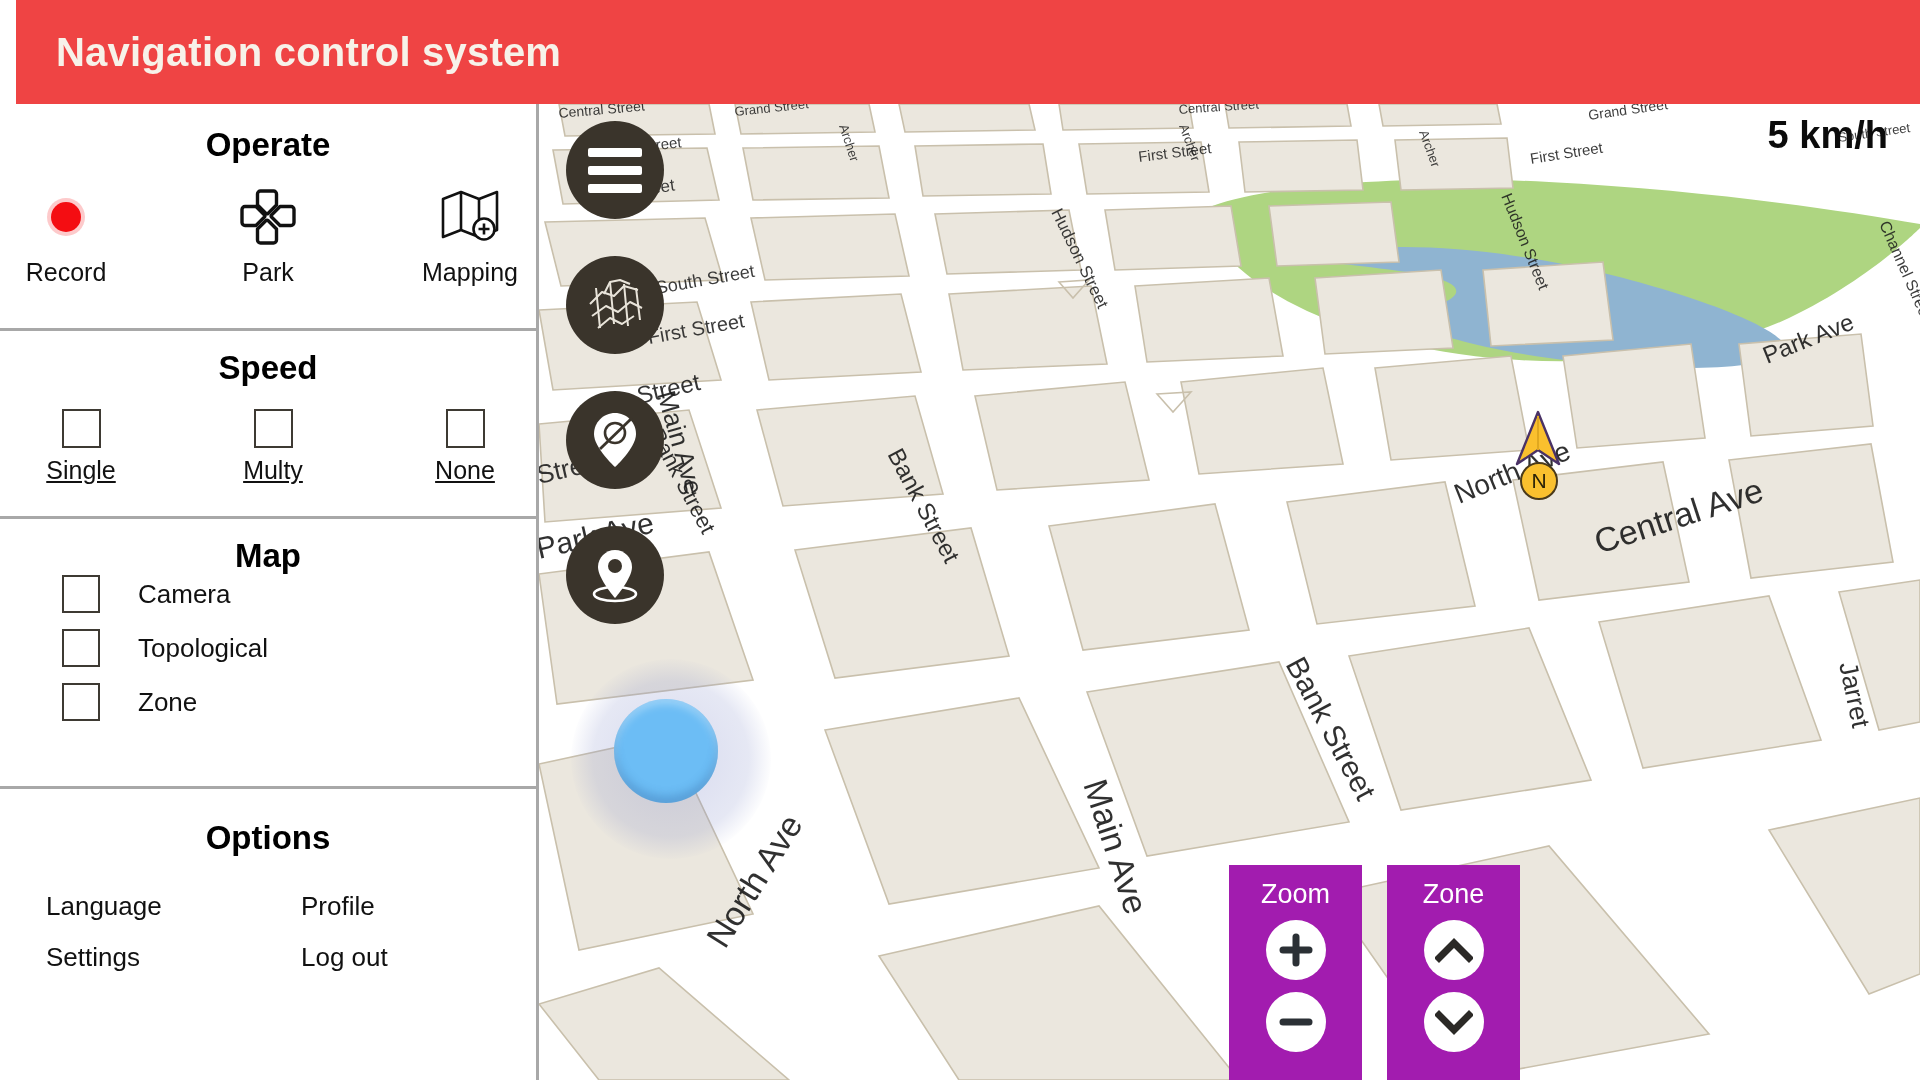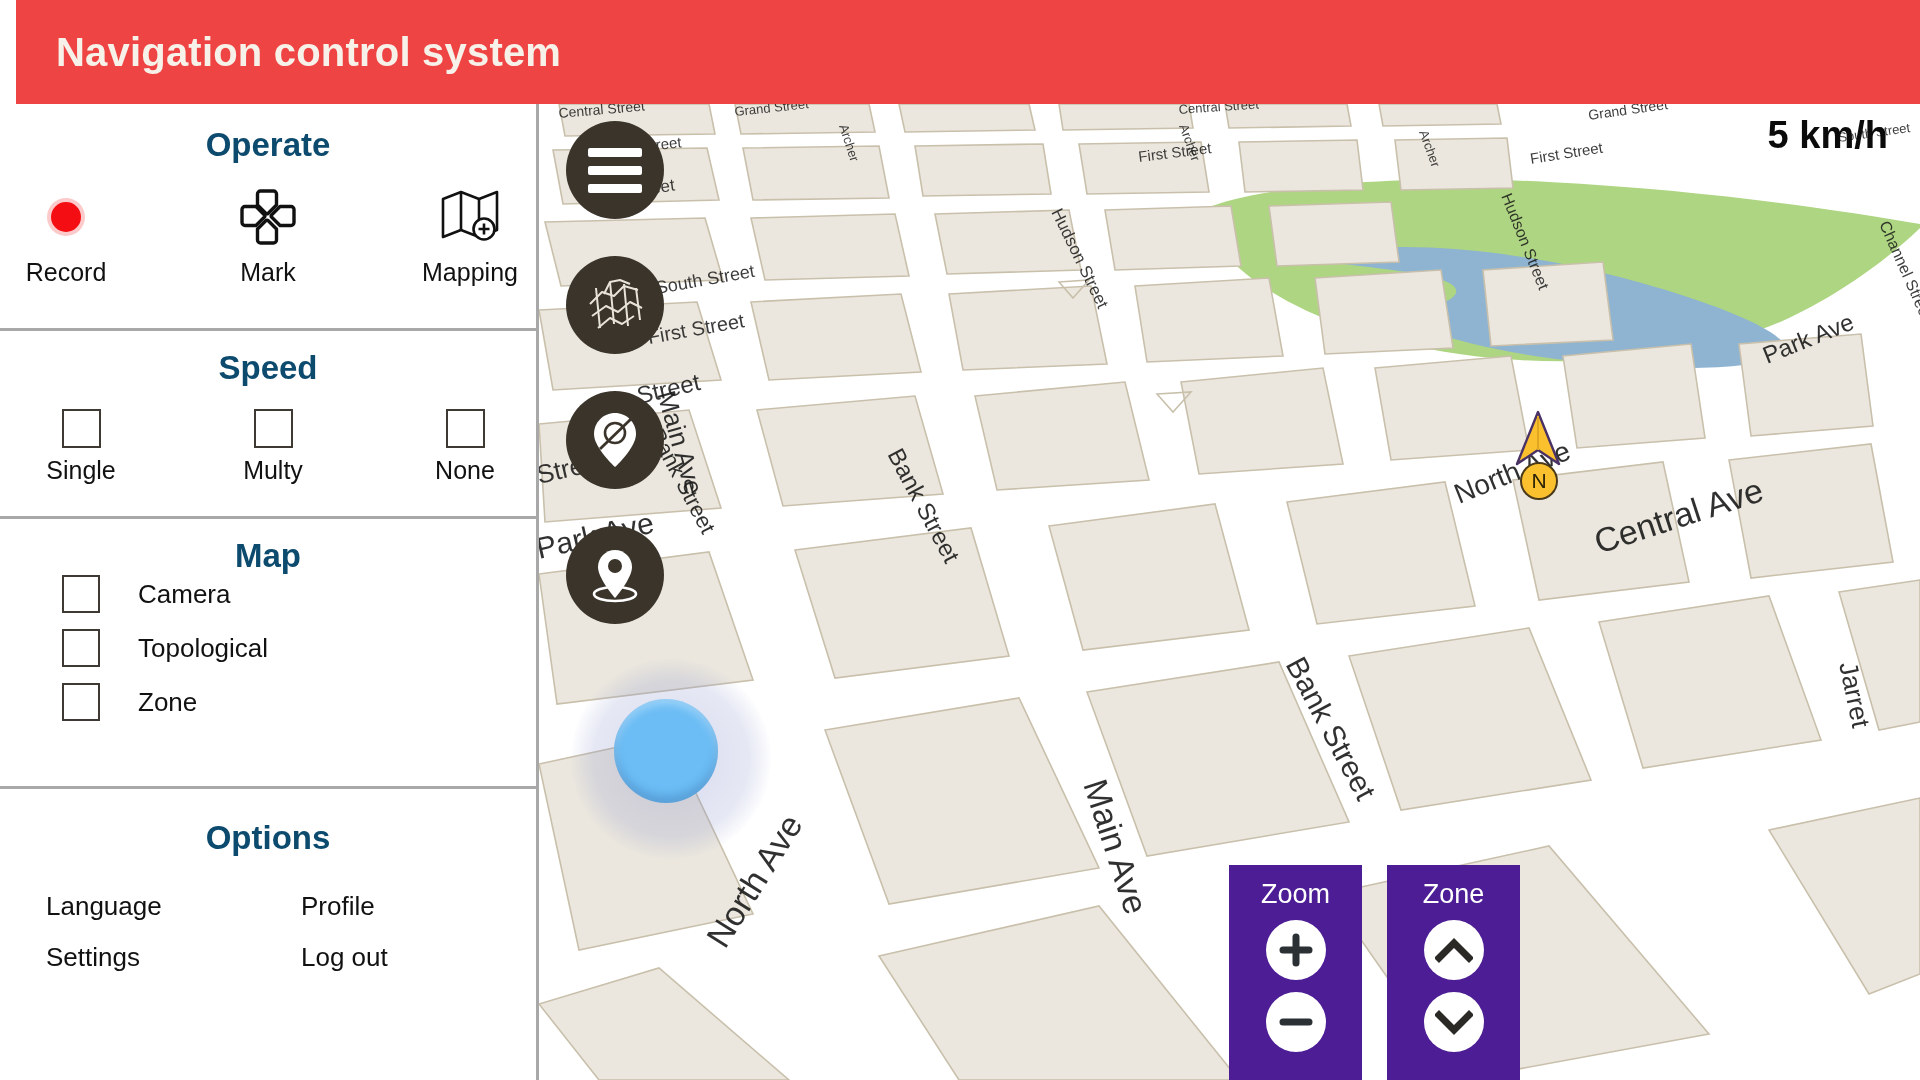--- a/index.html
+++ b/index.html
@@ -33,21 +33,21 @@
     background: #ffffff;
     border-right: 3px solid #a8a8a8;
     display: flex; flex-direction: column;
   }
   .panel { position: relative; }
   .panel + .panel { border-top: 3px solid #a8a8a8; }
   .panel-title {
     text-align: center;
     font-size: 33px;
     font-weight: bold;
-    color: #0c4a6e;
+    color: #000000;
   }
 
   
   .panel-operate { height: 224px; padding-top: 22px; }
   .panel-operate .panel-title { margin-bottom: 22px; }
   .op-row { display: flex; justify-content: center; gap: 82px; }
   .op-item { width: 120px; display: flex; flex-direction: column; align-items: center; cursor: pointer; }
   .op-icon { height: 62px; display: flex; align-items: center; justify-content: center; }
   .op-label { margin-top: 10px; font-size: 25px; color: #111; }
 
@@ -60,21 +60,21 @@
   
   .panel-mark { height: 188px; padding-top: 18px; }
   .panel-mark .panel-title { margin-bottom: 22px; }
   .mark-row { display: flex; justify-content: center; gap: 72px; padding-left: 10px; }
   .mark-item { width: 120px; display: flex; flex-direction: column; align-items: center; cursor: pointer; }
   .mark-box {
     width: 39px; height: 39px;
     border: 2px solid #3e3a33;
     background: #fff;
   }
-  .mark-label { margin-top: 8px; font-size: 25px; color: #111; }
+  .mark-label { margin-top: 8px; font-size: 25px; color: #111; text-decoration: underline; }
 
   
   .panel-map { height: 270px; padding-top: 18px; }
   .panel-map .panel-title { }
   .map-opt { display: flex; align-items: center; margin-left: 62px; margin-bottom: 16px; cursor: pointer; }
   .map-box {
     width: 38px; height: 38px;
     border: 2px solid #3e3a33;
     background: #fff;
     flex: none;
@@ -147,21 +147,21 @@
   .pos-dot {
     position: absolute; left: 75px; top: 595px;
     width: 104px; height: 104px; border-radius: 50%;
     background: #6cbdf5;
     box-shadow: inset 0 -7px 10px rgba(40,90,150,0.30), inset 0 5px 8px rgba(255,255,255,0.35);
   }
 
   
   .ctrl-panel {
     position: absolute; bottom: 0;
-    background: #4c1d95;
+    background: #a21caf;
     display: flex; flex-direction: column; align-items: center;
     padding-top: 14px;
   }
   #panel-zoom  { left: 690px; width: 133px; height: 215px; }
   #panel-speed { left: 848px; width: 133px; height: 215px; }
   .ctrl-title { color: #ffffff; font-size: 27px; margin-bottom: 10px; }
   .ctrl-btn {
     width: 60px; height: 60px; border-radius: 50%;
     background: #ffffff;
     display: flex; align-items: center; justify-content: center;
@@ -192,21 +192,21 @@
           <div class="op-icon">
             <svg width="60" height="60" viewBox="0 0 60 60">
               <g fill="none" stroke="#111" stroke-width="3.4" stroke-linejoin="round">
                 <path d="M24.5 4 h11 a3 3 0 0 1 3 3 v11 l-8.5 8.5 a1.4 1.4 0 0 1 -2 0 L19.5 18 V7 a3 3 0 0 1 3 -3 Z"></path>
                 <path d="M24.5 56 h11 a3 3 0 0 0 3 -3 v-11 l-8.5 -8.5 a1.4 1.4 0 0 0 -2 0 L19.5 42 v11 a3 3 0 0 0 3 3 Z"></path>
                 <path d="M4 24.5 v11 a3 3 0 0 0 3 3 h11 l8.5 -8.5 a1.4 1.4 0 0 0 0 -2 L18 19.5 H7 a3 3 0 0 0 -3 3 Z"></path>
                 <path d="M56 24.5 v11 a3 3 0 0 1 -3 3 H42 l-8.5 -8.5 a1.4 1.4 0 0 1 0 -2 L42 19.5 h11 a3 3 0 0 1 3 3 Z"></path>
               </g>
             </svg>
           </div>
-          <div class="op-label">Mark</div>
+          <div class="op-label">Park</div>
         </div>
         <div class="op-item">
           <div class="op-icon">
             <svg width="62" height="58" viewBox="0 0 62 58">
               <g fill="none" stroke="#111" stroke-width="2.6" stroke-linejoin="round">
                 <path d="M4 11 L22 4 L40 11 L58 4 L58 42 L40 49 L22 42 L4 49 Z"></path>
                 <path d="M22 4 L22 42"></path>
                 <path d="M40 11 L40 49"></path>
                 <circle cx="45" cy="41" r="10.5" fill="#fff"></circle>
                 <path d="M45 35.5 v11 M39.5 41 h11"></path>

